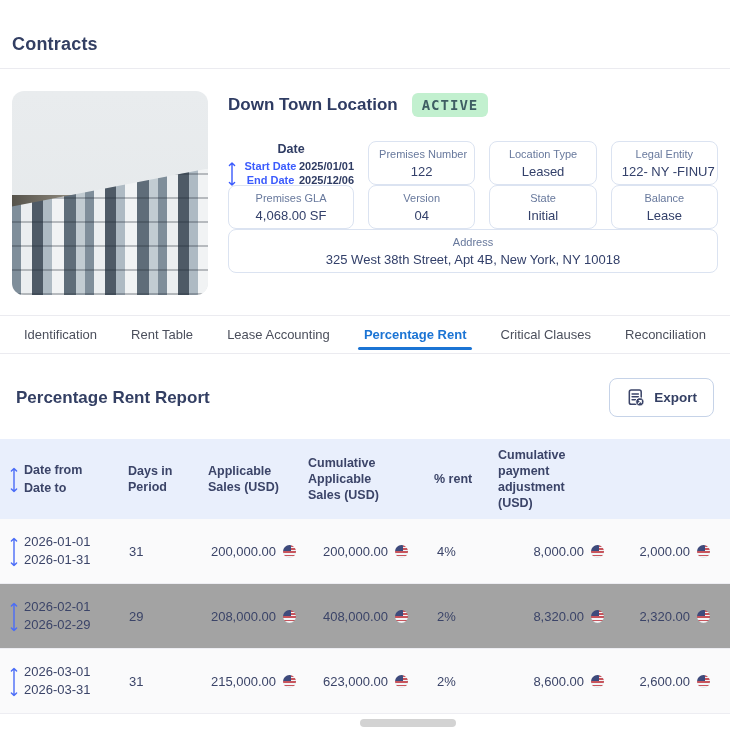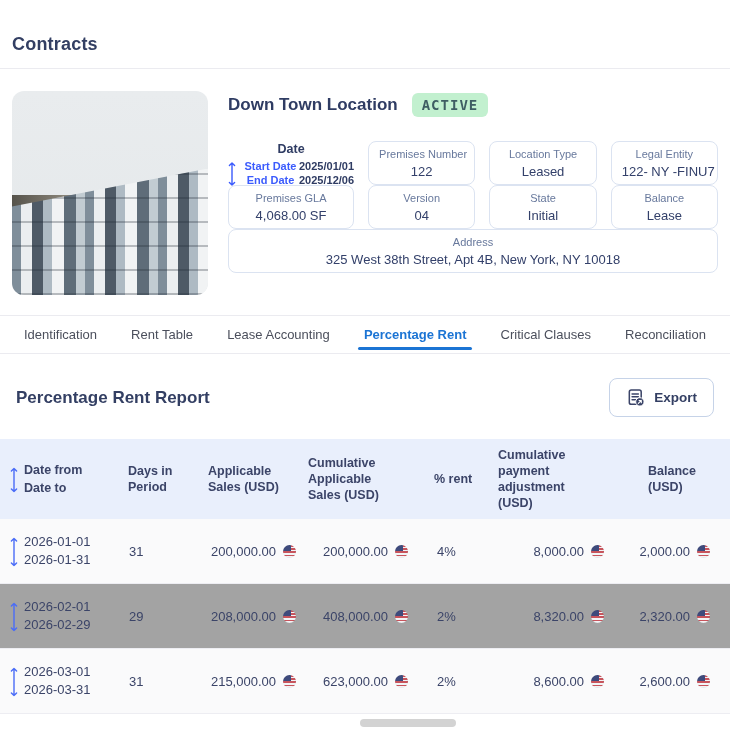--- a/index.html
+++ b/index.html
@@ -206,21 +206,20 @@
       <div class="two-line">
         <div>Date from</div>
         <div>Date to</div>
       </div>
     </div>
     <div class="th c2">Days in Period</div>
     <div class="th c3">Applicable Sales (USD)</div>
     <div class="th c4">Cumulative Applicable Sales (USD)</div>
     <div class="th c5">% rent</div>
     <div class="th c6">Cumulative payment adjustment (USD)</div>
-    <div class="th c7">Balance (USD)</div>
   </div>
 
   <div class="grid-row tr">
     <div class="td c1">
       <svg class="range-icon" width="8" height="32" viewBox="0 0 8 32">
         <path d="M4 2.5 L4 29.5 M1.4 5.1 L4 2.5 L6.6 5.1 M1.4 26.9 L4 29.5 L6.6 26.9" stroke="#4a6cf7" stroke-width="1.4" fill="none" stroke-linecap="round" stroke-linejoin="round"></path>
       </svg>
       <div class="two-line">
         <div>2026-01-01</div>
         <div>2026-01-31</div>

